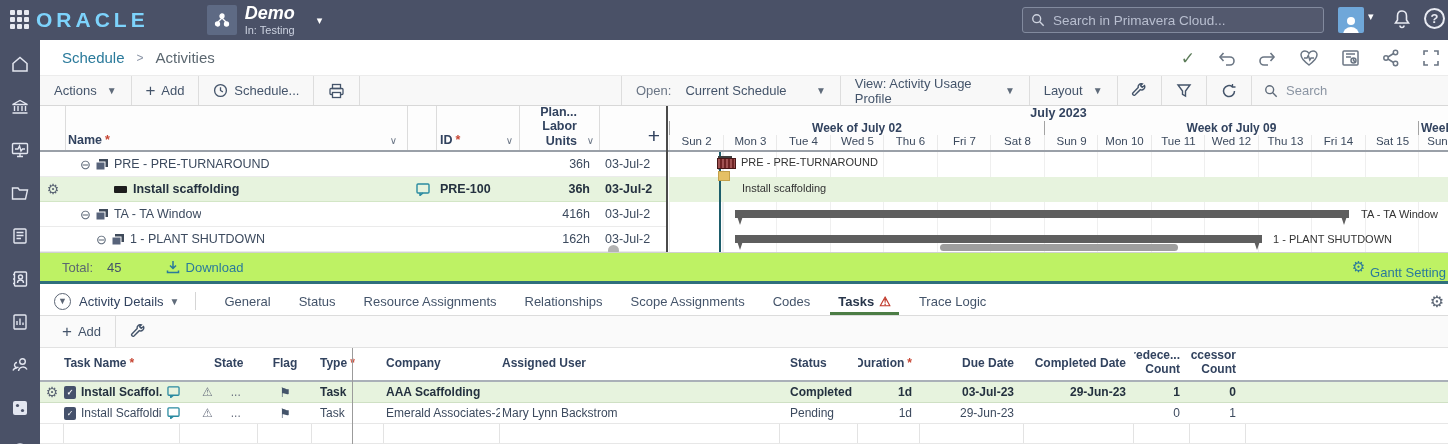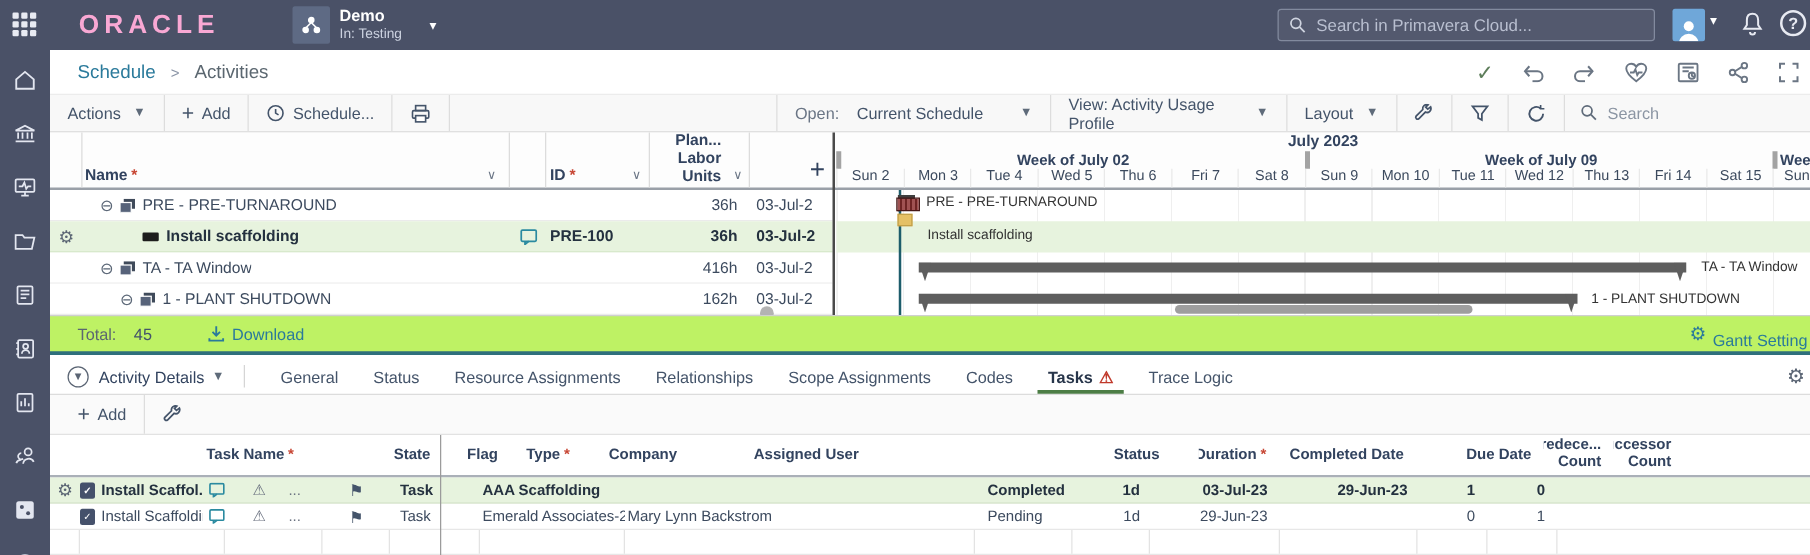--- a/index.html
+++ b/index.html
@@ -7,24 +7,24 @@
   .screen {
     position:relative; width:1448px; height:444px; overflow:hidden;
     background:#fff; font-family:"Liberation Sans", sans-serif; color:#3c4a5e;
   }
   .nowrap { white-space:nowrap; overflow:hidden; }
 
   
   .topbar { position:absolute; left:0; top:0; width:1448px; height:40px; background:#4a5167; display:flex; align-items:center; }
   .waffle { margin-left:10px; width:20px; height:20px; display:grid; grid-template-columns:repeat(3,5px); grid-template-rows:repeat(3,5px); gap:2px; }
   .waffle i { background:#e8eaf2; border-radius:1px; }
-  .brand { color:#f9a8d4; font-size:21px; font-weight:bold; letter-spacing:4px; margin-left:33px; }
+  .brand { color:#7dd3fc; font-size:21px; font-weight:bold; letter-spacing:4px; margin-left:6px; }
   .ws-tile { width:30px; height:30px; background:#5e6a84; border-radius:2px; margin-left:58px; display:flex; align-items:center; justify-content:center; }
   .ws-text { margin-left:8px; line-height:1.15; }
-  .ws-title { color:#fff; font-size:13px; font-weight:bold; }
+  .ws-title { color:#fff; font-size:18px; font-weight:bold;font-style:italic; }
   .ws-sub { color:#ccd2e0; font-size:11px; }
   .caret { color:#fff; font-size:11px; }
   .ws-caret { margin-left:22px; }
   .tb-search { position:absolute; left:1022px; top:7px; width:302px; height:26px; border:1px solid #828a9e; border-radius:3px; background:rgba(255,255,255,0.05); display:flex; align-items:center; }
   .tb-search input { flex:1; background:transparent; border:none; outline:none; color:#e8eaf0; font-size:13.5px; font-family:inherit; }
   .tb-search input::placeholder { color:#b9bfd0; }
   .avatar { position:absolute; left:1338px; top:7px; width:26px; height:26px; background:#6fa7d9; border-radius:2px; display:flex; align-items:flex-end; justify-content:center; overflow:hidden; }
   .av-caret { position:absolute; left:1368px; top:10px; }
   .bell { position:absolute; left:1392px; top:8px; }
   .help { position:absolute; left:1424px; top:8px; width:21px; height:21px; border:2px solid #e8eaf2; border-radius:50%; color:#e8eaf2; font-size:13px; font-weight:bold; display:flex; align-items:center; justify-content:center; }
@@ -39,21 +39,21 @@
   .crumb2 { color:#5b6770; font-size:15px;text-align:center; }
   .crumb-actions { position:absolute; right:8px; top:0; height:36px; display:flex; align-items:center; gap:22px; color:#5f6b77; }
 
   
   .toolbar { position:absolute; left:40px; top:76px; width:1408px; height:30px; background:#f8f8f8; border-bottom:1px solid #d8d8d8; display:flex; align-items:center; font-size:13px; color:#44546a; }
   .tsep { width:1px; height:29px; background:#ddd; }
   .titem { display:flex; align-items:center; gap:6px; padding:0 14px; height:100%; }
   .tlabel { color:#6a7585; }
   .plus { font-size:17px; font-weight:300; color:#44546a; }
   .tcaret { font-size:10px; color:#5f6b7a; margin-left:4px; }
-  .tb-search2 { display:flex; gap:8px; padding:0 12px; }
+  .tb-search2 { display:flex; align-items:center; gap:8px; padding:0 12px; }
   .tb-search2 input { border:none; outline:none; background:transparent; font-size:13px; font-family:inherit; width:150px; color:#44546a; }
   .tb-search2 input::placeholder { color:#8b95a3; }
 
   
   .gridhead { position:absolute; left:40px; top:106px; width:1408px; height:46px; background:#fdfdfd; border-bottom:2px solid #9aa0a8; display:flex; }
   .gh-cell { border-right:1px solid #dcdcdc; position:relative; font-size:12.5px; font-weight:bold; color:#32435f; }
   .chev { color:#6b7686; font-size:10px; font-weight:normal; }
   .req { color:#c74634; margin-left:3px; }
 
   
@@ -68,21 +68,21 @@
   .c-units { width:80px; justify-content:flex-end; padding-right:10px; }
   .c-start { width:66px; padding-left:5px; }
   .collapse { color:#5c6878; font-size:13px; margin-right:5px; font-weight:normal; }
   .actbar { display:inline-block; width:13px; height:7px; background:#1d1d1d; border-radius:1px; margin-right:6px; }
   .gear { color:#5b6574; font-size:14px; font-weight:normal; }
   .splitter { position:absolute; left:666px; top:106px; width:2px; height:146px; background:#4a4a4a; }
 
   
   .gantt-head { position:absolute; left:669px; top:106px; width:779px; height:44px; font-size:11.5px; color:#32435f; }
   .g-month { position:absolute; left:0; top:0; width:779px; text-align:center; font-weight:bold; font-size:12.5px; }
-  .g-week { position:absolute; top:15px; height:14px; font-weight:bold; text-align:center; border-left:4px solid #a3a3a3; font-size:12px; overflow:hidden; white-space:nowrap; }
+  .g-week { position:absolute; top:15px; height:14px; font-weight:bold; text-align:center; border-left:1px solid #a3a3a3; font-size:12px; overflow:hidden; white-space:nowrap; }
   .g-day { position:absolute; top:29px; height:15px; width:54px; text-align:center; font-size:11.5px; color:#3c4a5e; border-left:1px solid #e9e9e9; overflow:hidden; white-space:nowrap; }
   .gantt-body { position:absolute; left:669px; top:152px; width:779px; height:100px; overflow:hidden;
     background-image:repeating-linear-gradient(to right, #efefef 0 1px, transparent 1px 53.5px); }
   .g-selrow { position:absolute; left:0; top:25px; width:779px; height:25px; background:#e7f3de; }
   .datadate { position:absolute; left:50px; top:0; width:2px; height:100px; background:#1d5d6b; }
   .sumbar { position:absolute; height:8px; background:#5e5e5e; }
   .sumbar .capL, .sumbar .capR { position:absolute; top:0; width:10px; height:15px; background:#5e5e5e; clip-path:polygon(0 0,100% 0,50% 100%); }
   .sumbar .capL { left:0; } .sumbar .capR { right:0; }
   .g-label { position:absolute; font-size:11px; color:#333; white-space:nowrap; }
   .redbar { position:absolute; left:48px; top:6px; width:19px; height:11px; border:1px solid #471717;
@@ -104,21 +104,21 @@
   .tab { position:relative; padding:0 14px; height:100%; display:flex; align-items:center; gap:5px; }
   .tab.active { font-weight:bold; color:#27354a; }
   .tab.active::after { content:""; position:absolute; left:6px; right:6px; bottom:0; height:3px; background:#4c7d45; }
   .warn { color:#c0392b; font-size:13px; }
   .det-gear { position:absolute; right:4px; color:#5b6574; font-size:16px; }
 
   
   .addrow { position:absolute; left:40px; top:316px; width:1408px; height:32px; background:#fafafa; border-bottom:1px solid #e2e2e2; display:flex; align-items:center; font-size:13px; color:#44546a; }
 
   
-  .tg-head { position:absolute; left:40px; top:348px; width:1408px; height:34px; border-bottom:2px solid #aab0b8; display:flex; align-items:flex-end; font-size:12px; font-weight:bold; color:#32435f; background:#fff;justify-content:center; }
+  .tg-head { position:absolute; left:40px; top:348px; width:1408px; height:34px; border-bottom:2px solid #aab0b8; display:flex; align-items:flex-end; font-size:12px; font-weight:bold; color:#32435f; background:#fff; }
   .tg-head > div { padding-bottom:3px; }
   .trow { position:absolute; left:40px; width:1408px; height:21px; display:flex; align-items:center; font-size:12px; border-bottom:1px solid #e7e7e7; background:#fff; }
   .trow.sel { background:#e7f3de; border-bottom:1px solid #cfe0c4; font-weight:bold; color:#24313f; }
   .tc { height:100%; display:flex; align-items:center; overflow:hidden; white-space:nowrap; }
   .w-rail{width:24px; justify-content:center;} .w-name{width:116px;} .w-state{width:78px; padding-left:22px; gap:18px;}
   .w-flag{width:54px; justify-content:center;} .w-type{width:72px; padding-left:8px;} .w-co{width:116px; padding-left:2px;}
   .w-asg{width:280px; padding-left:2px;} .w-status{width:78px; padding-left:10px;} .w-dur{width:62px; justify-content:flex-end; padding-right:8px;}
   .w-due{width:104px; justify-content:flex-end; padding-right:10px;} .w-cmp{width:110px; justify-content:flex-end; padding-right:8px;}
   .w-pred{width:56px; justify-content:flex-end; padding-right:10px;} .w-succ{width:56px; justify-content:flex-end; padding-right:10px;}
   .hdr-right{justify-content:flex-end; text-align:right; line-height:1.15;}
@@ -619,25 +619,25 @@
     <div class="tc w-asg">
         <span>Assigned User</span>
       </div>
     <div class="tc w-status">
         <span>Status</span>
       </div>
     <div class="tc w-dur">
         <span>Duration</span>
         <span class="req">*</span>
       </div>
+    <div class="tc w-due">
+        <span>Due Date</span>
+      </div>
     <div class="tc w-cmp">
         <span>Completed Date</span>
-      </div>
-    <div class="tc w-due">
-        <span>Due Date</span>
       </div>
     <div class="tc w-pred hdr-right">
         <div>
           <div>Predece...</div>
           <div>Count</div>
         </div>
       </div>
     <div class="tc w-succ hdr-right">
         <div>
           <div>Successor</div>

